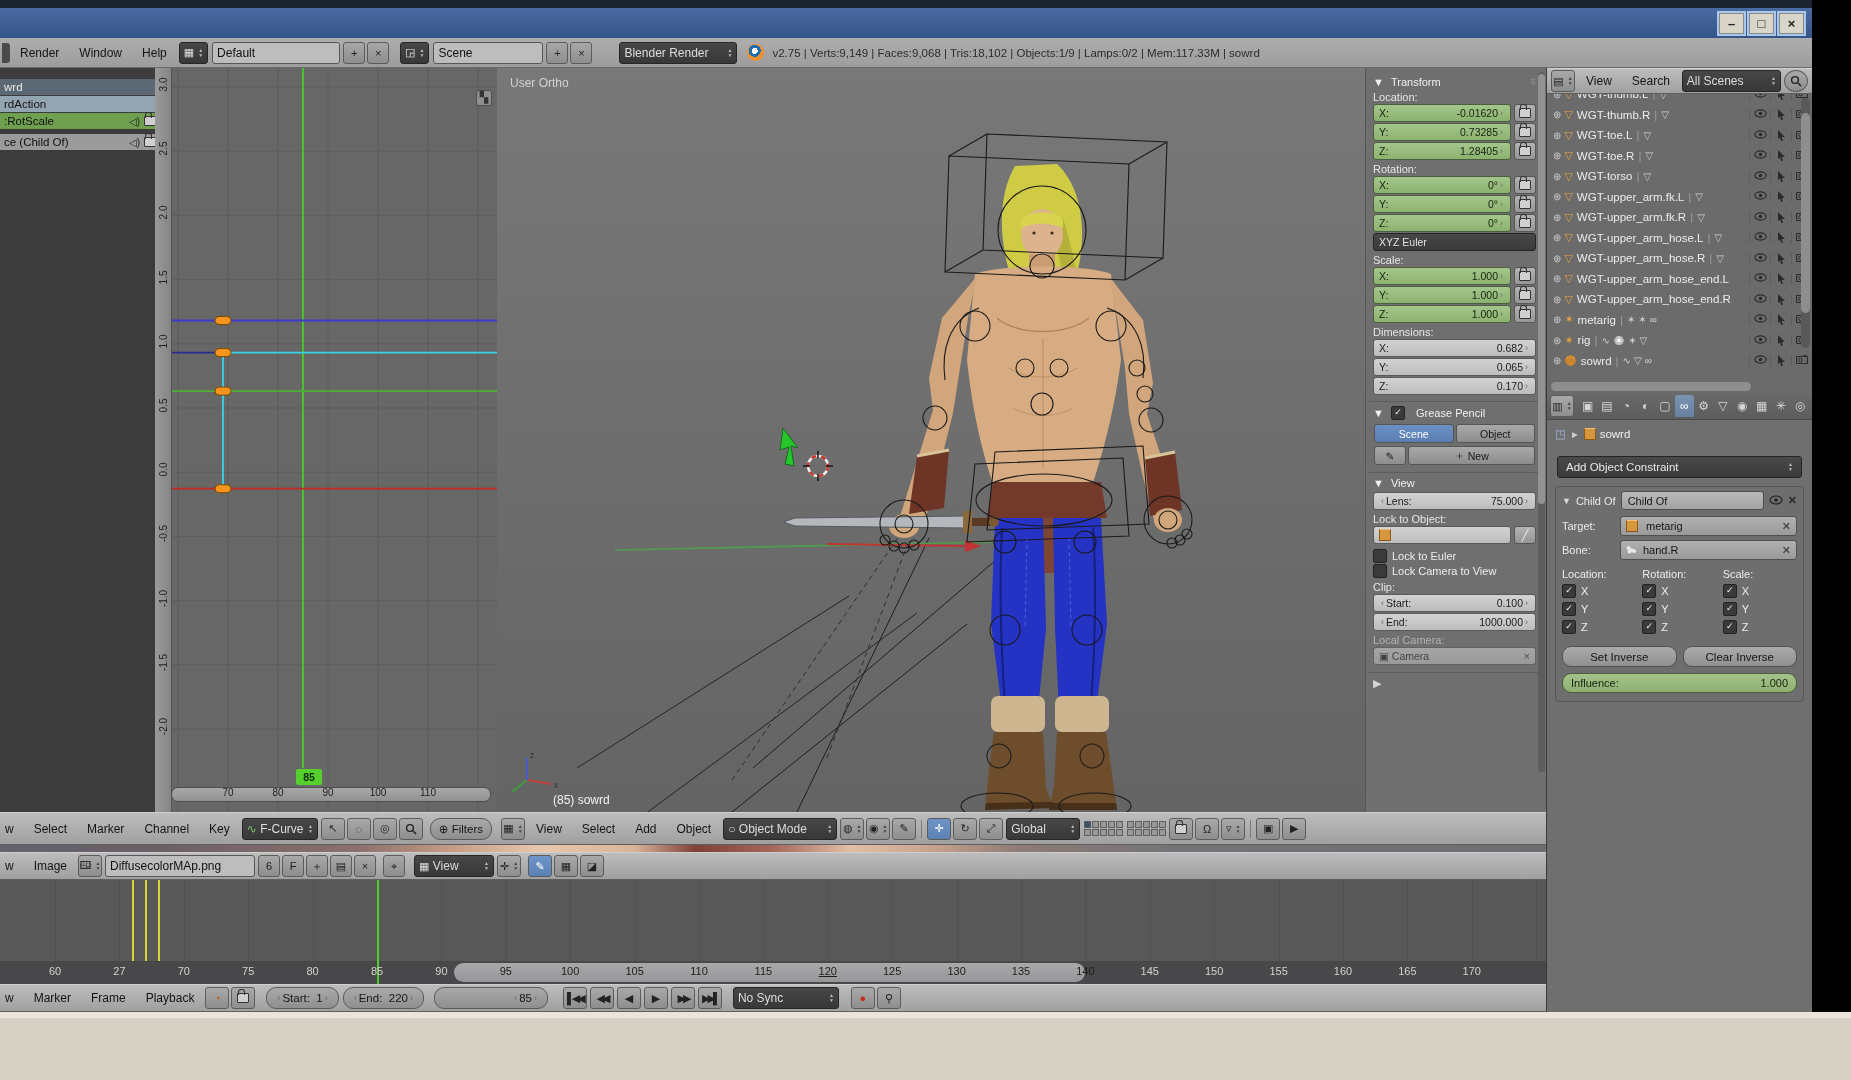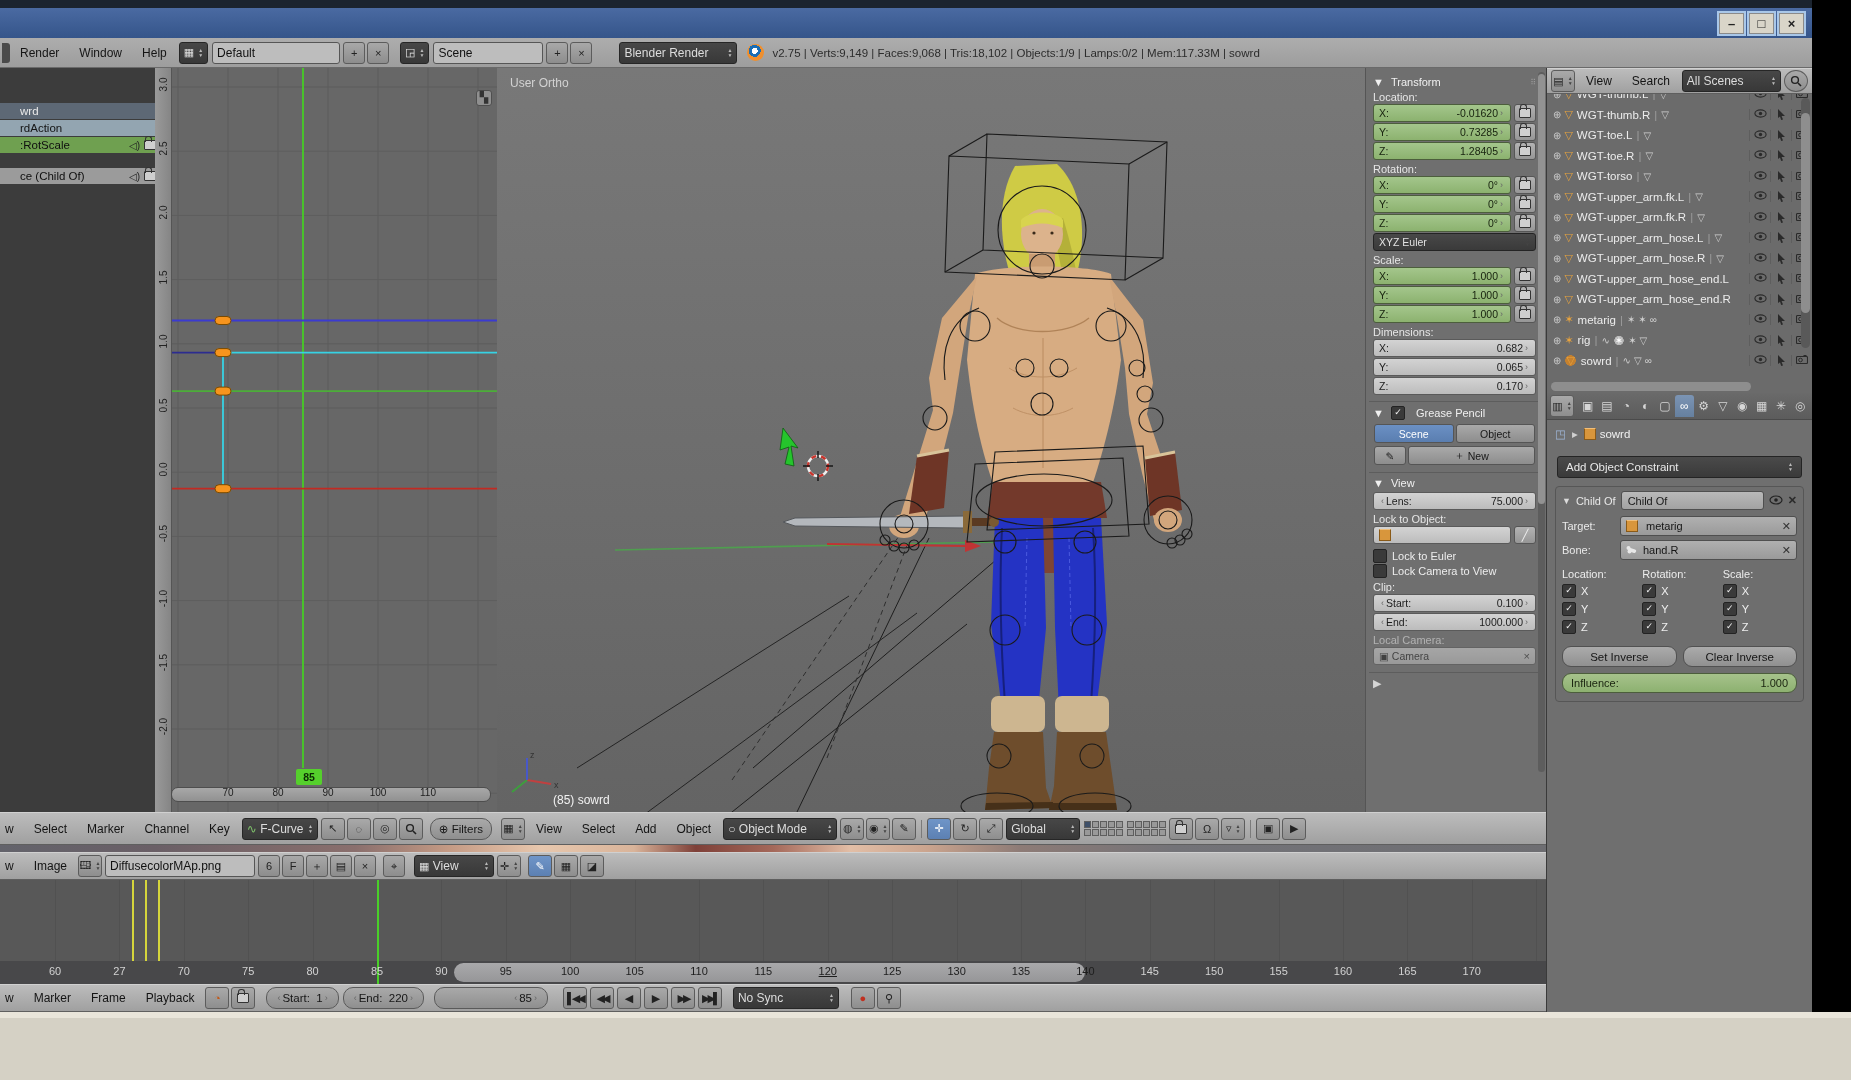--- a/index.html
+++ b/index.html
@@ -32,21 +32,21 @@
          background:linear-gradient(#a9a9a9,#8e8e8e);border:1px solid #5c5c5c;border-radius:3px;margin:0 1px;font-size:11px;color:#222;}
   .icbtn.active{background:linear-gradient(#6f95c8,#5c80b2);color:#fff;}
   .pillgrp{display:inline-flex;align-items:center;background:linear-gradient(#a9a9a9,#8f8f8f);
            border:1px solid #5a5a5a;border-radius:10px;height:20px;padding:0 8px;margin:0 2px;font-size:11.5px;color:#161616;white-space:nowrap;}
   .tinyarr{color:#666;font-size:9px;padding:0 2px;}
   .lockicon{position:relative;display:inline-block;width:10px;height:8px;background:#cfcfcf;border:1px solid #333;border-radius:1px;}
   .lockicon::before{content:"";position:absolute;top:-5px;left:0px;width:5px;height:5px;border:1.4px solid #333;border-bottom:none;border-radius:3px 3px 0 0;}
   
   #graph{left:0;top:68px;width:497px;height:777px;background:#3d3d3d;}
   #gchannels{left:0;top:0;width:155px;height:744px;background:#3c3c3c;border-right:1px solid #2d2d2d;}
-  .ch-row{position:absolute;left:0;width:160px;height:16px;display:flex;align-items:center;font-size:11.5px;padding-left:20px;box-sizing:border-box;margin-top:24px;}
+  .ch-row{position:absolute;left:0;width:160px;height:16px;display:flex;align-items:center;font-size:11.5px;padding-left:4px;box-sizing:border-box;}
   .ch-ics{margin-left:auto;display:flex;align-items:center;gap:4px;padding-right:4px;font-size:10px;color:#222;}
   #gcurves{left:155px;top:0;width:342px;height:744px;background:#676767;overflow:hidden;}
   #gybar{position:absolute;left:0;top:0;width:16px;height:744px;background:linear-gradient(90deg,#9a9a9a,#858585);border-right:1px solid #555;}
   .ylab{position:absolute;left:-7px;width:30px;text-align:center;font-size:10px;color:#222;transform:rotate(-90deg);}
   #ghdr{left:0;top:744px;width:497px;height:33px;}
   #gframe{position:absolute;background:#55d02c;color:#0c2a04;font-size:10.5px;font-weight:bold;text-align:center;
           left:141px;top:701px;width:26px;height:16px;line-height:16px;border-radius:2px;}
   #ghscroll{position:absolute;left:16px;right:6px;top:719px;height:13px;background:linear-gradient(#a8a8a8,#919191);border-radius:7px;border:1px solid #4e4e4e;}
   .grnum{position:absolute;top:719px;font-size:10px;color:#1d1d1d;width:24px;text-align:center;}
   #gplus{position:absolute;right:5px;top:22px;width:14px;height:14px;background:#8f8f8f;border:1px solid #4f4f4f;border-radius:3px;
@@ -186,21 +186,21 @@
   </div>
 
   <div class="abs" id="graph">
     <div class="abs" id="gchannels">
         <div class="ch-row" style="top: 11px; background: rgb(93, 104, 117); color: rgb(233, 233, 233);">wrd</div>
         <div class="ch-row" style="top: 28px; background: rgb(147, 165, 177); color: rgb(20, 20, 20);">rdAction</div>
         <div class="ch-row" style="top: 45px; background: rgb(111, 160, 80); color: rgb(15, 15, 15);">:RotScale<span class="ch-ics">
             <span>◁)</span>
             <span class="lockicon"></span>
           </span></div>
-        <div class="ch-row" style="top: 76px; background: rgb(155, 155, 155); color: rgb(15, 15, 15);">ce (Child Of)<span class="ch-ics">
+        <div class="ch-row" style="top: 66px; background: rgb(155, 155, 155); color: rgb(15, 15, 15);">ce (Child Of)<span class="ch-ics">
             <span>◁)</span>
             <span class="lockicon"></span>
           </span></div>
       </div>
     <div class="abs" id="gcurves">
       <svg id="gsvg" width="342" height="744" style="position:absolute;left:0;top:0;">
           <line x1="16" x2="342" y1="19" y2="19" stroke="#5d5d5d"></line>
           <line x1="16" x2="342" y1="83.2" y2="83.2" stroke="#5d5d5d"></line>
           <line x1="16" x2="342" y1="147.4" y2="147.4" stroke="#5d5d5d"></line>
           <line x1="16" x2="342" y1="211.60000000000002" y2="211.60000000000002" stroke="#5d5d5d"></line>

